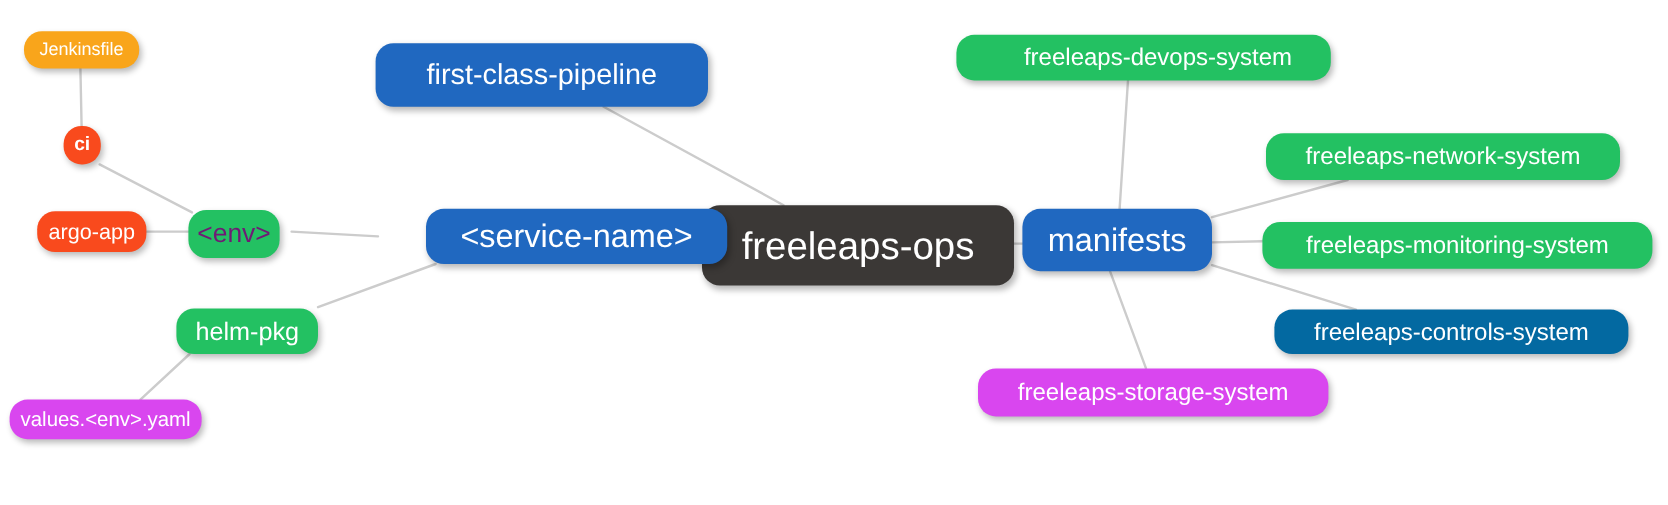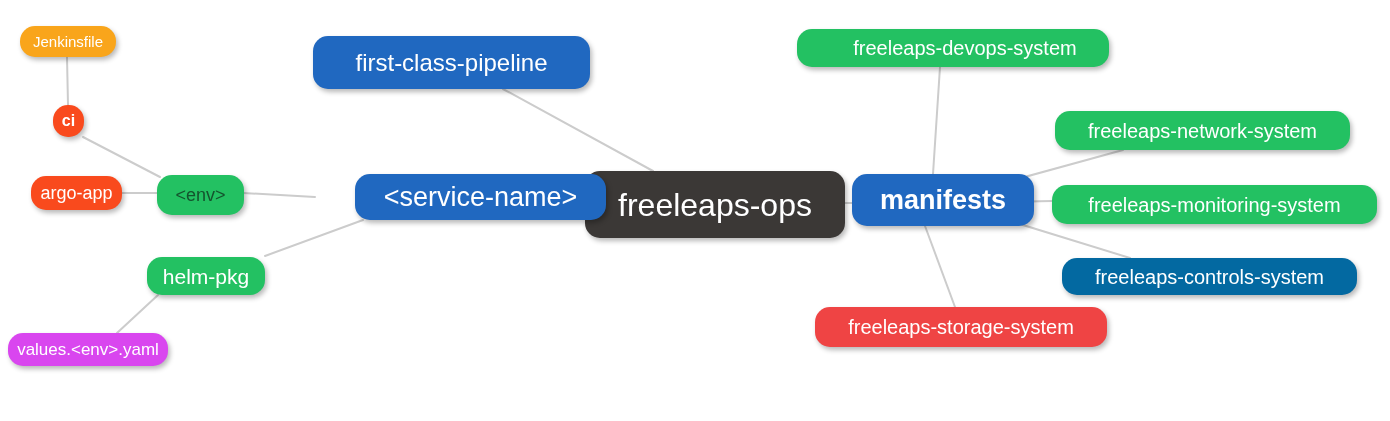--- a/index.html
+++ b/index.html
@@ -49,26 +49,26 @@
       <line x1="933" y1="174" x2="940" y2="67" stroke="#cccccc" stroke-width="2" stroke-linecap="round"></line>
       <line x1="1010" y1="181" x2="1123" y2="150" stroke="#cccccc" stroke-width="2" stroke-linecap="round"></line>
       <line x1="1010" y1="202" x2="1052" y2="201" stroke="#cccccc" stroke-width="2" stroke-linecap="round"></line>
       <line x1="1010" y1="221" x2="1130" y2="258" stroke="#cccccc" stroke-width="2" stroke-linecap="round"></line>
       <line x1="925" y1="226" x2="955" y2="307" stroke="#cccccc" stroke-width="2" stroke-linecap="round"></line>
     </svg>
   <div id="nodes">
       <div class="node" style="left: 585px; top: 171px; width: 260px; height: 67px; background: rgb(59, 56, 54); color: rgb(255, 255, 255); font-size: 32px;">freeleaps-ops</div>
       <div class="node" style="left: 313px; top: 36px; width: 277px; height: 53px; background: rgb(32, 104, 192); color: rgb(255, 255, 255); font-size: 24px;">first-class-pipeline</div>
       <div class="node" style="left: 315px; top: 174px; width: 251px; height: 46px; background: rgb(32, 104, 192); color: rgb(255, 255, 255); font-size: 27px; margin-left: 40px;">&lt;service-name&gt;</div>
-      <div class="node" style="left: 852px; top: 174px; width: 182px; height: 52px; background: rgb(32, 104, 192); color: rgb(255, 255, 255); font-size: 27px; font-weight: bold;">manifests</div>
-      <div class="node" style="left: 157px; top: 175px; width: 87px; height: 40px; background: rgb(35, 193, 98); color: #14532d; font-size: 18px;">&lt;env&gt;</div>
+      <div class="node" style="left: 852px; top: 174px; width: 158px; height: 52px; background: rgb(32, 104, 192); color: rgb(255, 255, 255); font-size: 27px;">manifests</div>
+      <div class="node" style="left: 157px; top: 175px; width: 76px; height: 40px; background: rgb(35, 193, 98); color: #701a75; font-size: 22px;">&lt;env&gt;</div>
       <div class="node" style="left: 147px; top: 257px; width: 118px; height: 38px; background: rgb(35, 193, 98); color: rgb(255, 255, 255); font-size: 21px;">helm-pkg</div>
       <div class="node" style="left: 53px; top: 105px; width: 31px; height: 32px; background: rgb(249, 74, 29); color: rgb(255, 255, 255); font-size: 16px; font-weight: bold;">ci</div>
       <div class="node" style="left: 31px; top: 176px; width: 91px; height: 34px; background: rgb(249, 74, 29); color: rgb(255, 255, 255); font-size: 18px;">argo-app</div>
       <div class="node" style="left: 8px; top: 333px; width: 160px; height: 33px; background: #d946ef; color: rgb(255, 255, 255); font-size: 17px;">values.&lt;env&gt;.yaml</div>
       <div class="node" style="left: 20px; top: 26px; width: 96px; height: 31px; background: rgb(249, 165, 27); color: rgb(255, 255, 255); font-size: 15px;">Jenkinsfile</div>
       <div class="node" style="left: 797px; top: 29px; width: 288px; height: 38px; background: rgb(35, 193, 98); color: rgb(255, 255, 255); font-size: 20px; padding-left: 24px;">freeleaps-devops-system</div>
       <div class="node" style="left: 1055px; top: 111px; width: 295px; height: 39px; background: rgb(35, 193, 98); color: rgb(255, 255, 255); font-size: 20px;">freeleaps-network-system</div>
       <div class="node" style="left: 1052px; top: 185px; width: 325px; height: 39px; background: rgb(35, 193, 98); color: rgb(255, 255, 255); font-size: 20px;">freeleaps-monitoring-system</div>
       <div class="node" style="left: 1062px; top: 258px; width: 295px; height: 37px; background: #0369a1; color: rgb(255, 255, 255); font-size: 20px;">freeleaps-controls-system</div>
-      <div class="node" style="left: 815px; top: 307px; width: 292px; height: 40px; background: #ef4444; color: rgb(255, 255, 255); font-size: 20px;">freeleaps-storage-system</div>
+      <div class="node" style="left: 815px; top: 307px; width: 292px; height: 40px; background: #d946ef; color: rgb(255, 255, 255); font-size: 20px;">freeleaps-storage-system</div>
     </div>
 </div>
 
 </body></html>

